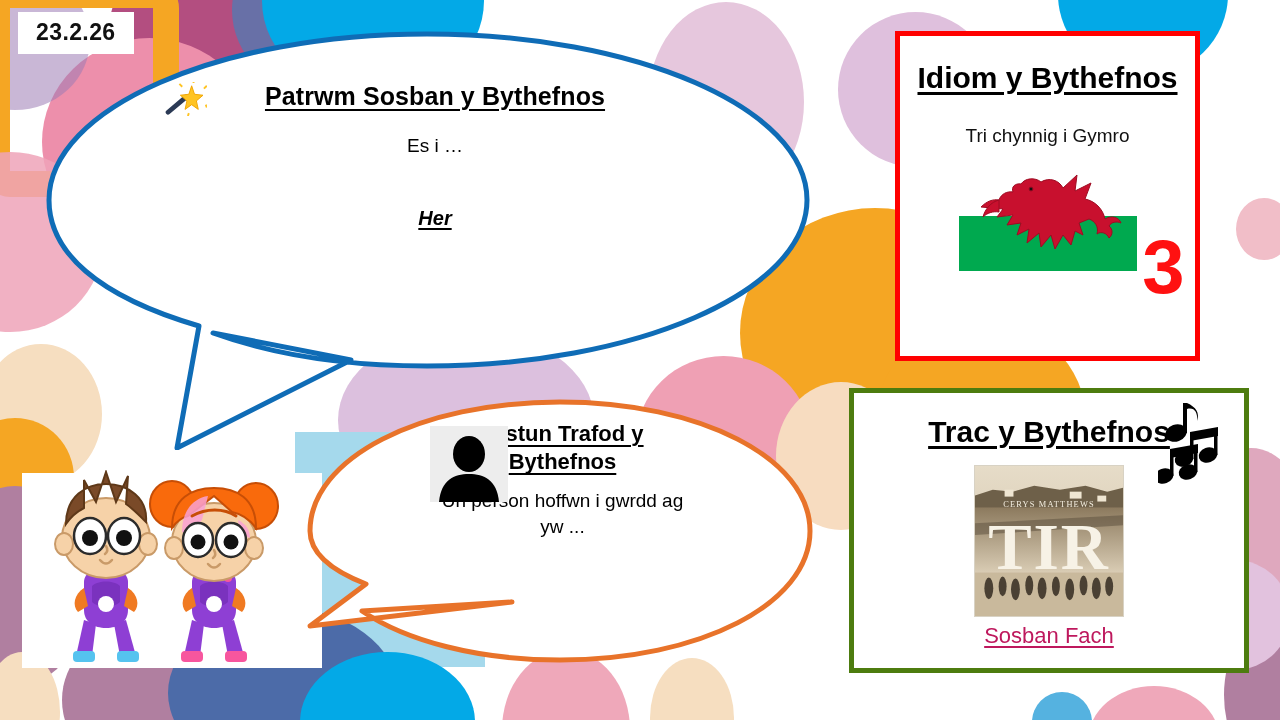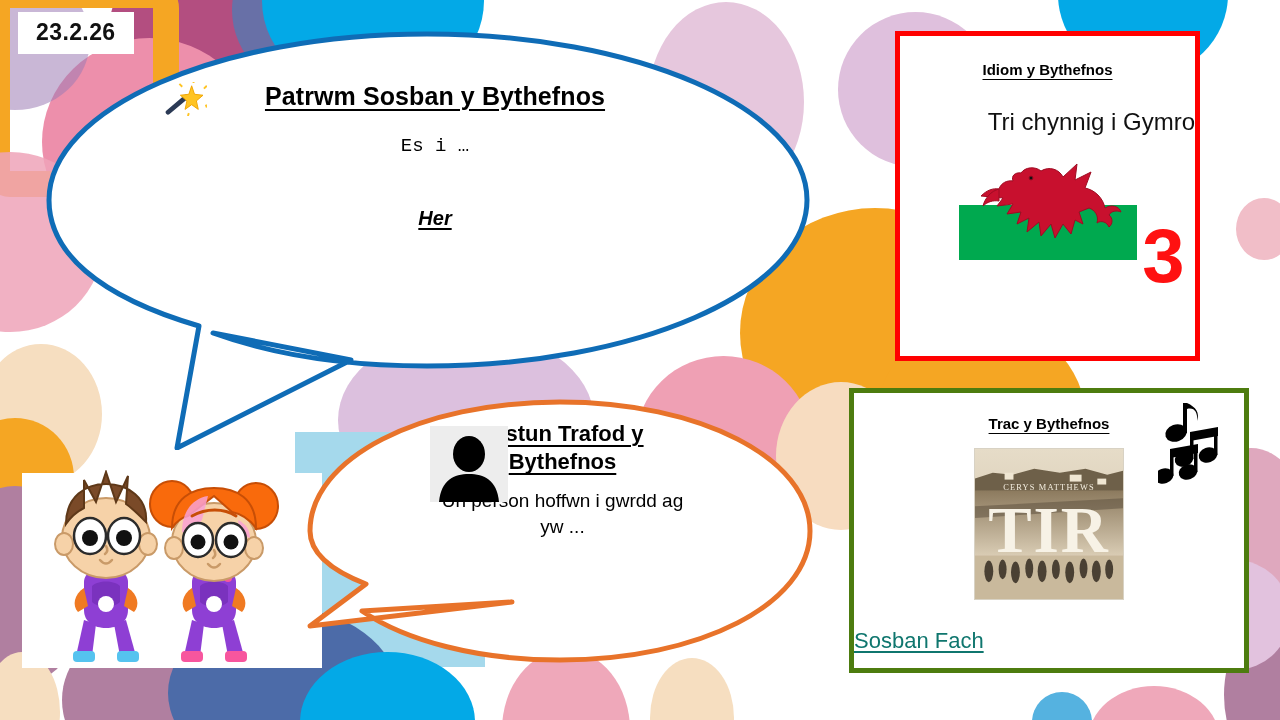--- a/index.html
+++ b/index.html
@@ -43,21 +43,21 @@
   .bubble-blue-wrap{position:absolute;left:45px;top:30px;width:775px;height:420px;z-index:20;}
   .bubble-blue-wrap svg{position:absolute;left:0;top:0;}
   .bubble-blue-content{
     position:absolute;left:120px;top:52px;width:540px;text-align:center;color:#000;
   }
   .pattern-title{
     font-size:25px;font-weight:bold;text-decoration:underline;
     text-underline-offset:4px;margin:0 0 24px 0;letter-spacing:.1px;
   }
   .pattern-q{font-size:20px;font-weight:bold;margin:0 0 10px 0;}
-  .pattern-a{font-size:19px;font-weight:normal;margin:0;font-family:Liberation Mono, monospace;}
+  .pattern-a{font-size:19px;font-weight:normal;margin:0;}
   .her-row{
     display:flex;align-items:center;justify-content:center;gap:56px;margin:50px 0 14px 0;
   }
   .wand-icon{width:42px;height:34px;display:block;}
   .her-label{
     font-size:20px;font-weight:bold;font-style:italic;text-decoration:underline;
     text-underline-offset:3px;
   }
   .her-examples{font-size:21px;font-style:italic;margin:0;}
 
@@ -75,26 +75,26 @@
   .person-icon{
     width:78px;height:76px;background:#EDEDED;margin:6px auto 0 auto;display:block;
   }
 
   
   .box-red{
     position:absolute;left:895px;top:31px;width:305px;height:330px;
     background:#ffffff;border:5px solid #FF0000;box-sizing:border-box;z-index:25;
   }
   .box-title{
-    font-size:15px;font-weight:bold;text-decoration:underline;text-underline-offset:4px;
+    font-size:30px;font-weight:bold;text-decoration:underline;text-underline-offset:4px;
     text-align:center;color:#000;margin:0;
   }
   .red-title{padding-top:25px;}
   .idiom-text{
-    font-size:24px;text-align:right;color:#111;margin:30px 0 0 0;font-weight:normal;
+    font-size:19px;text-align:center;color:#111;margin:30px 0 0 0;font-weight:normal;
   }
   .flag-wrap{position:relative;width:178px;height:110px;margin:14px auto 0 auto;}
   .flag-svg{display:block;width:178px;height:110px;}
   .big-three{
     position:absolute;right:-48px;bottom:-34px;
     font-size:76px;font-weight:bold;color:#FF1111;line-height:1;
     font-family:"Liberation Sans",sans-serif;
   }
 
   
@@ -102,22 +102,22 @@
     position:absolute;left:849px;top:388px;width:400px;height:285px;
     background:#ffffff;border:5px solid #4d7c0f;box-sizing:border-box;z-index:25;
   }
   .green-head{position:relative;padding-top:22px;}
   .notes-icon{position:absolute;right:16px;top:6px;width:70px;height:85px;}
   .album-art{
     width:150px;height:152px;margin:16px auto 0 auto;display:block;
     border:1px solid #d8d2c4;box-sizing:border-box;
   }
   .track-link{
-    display:block;margin-top:28px;
-    font-size:22px;color:#0f766e;text-decoration:underline;text-underline-offset:3px;
+    display:block;text-align:center;margin-top:6px;
+    font-size:22px;color:#be185d;text-decoration:underline;text-underline-offset:3px;
     cursor:pointer;
   }
 
   
   .characters{position:absolute;left:40px;top:470px;width:265px;height:200px;z-index:30;}
 </style>
 </head>
 <body>
 
 <div class="stage">

